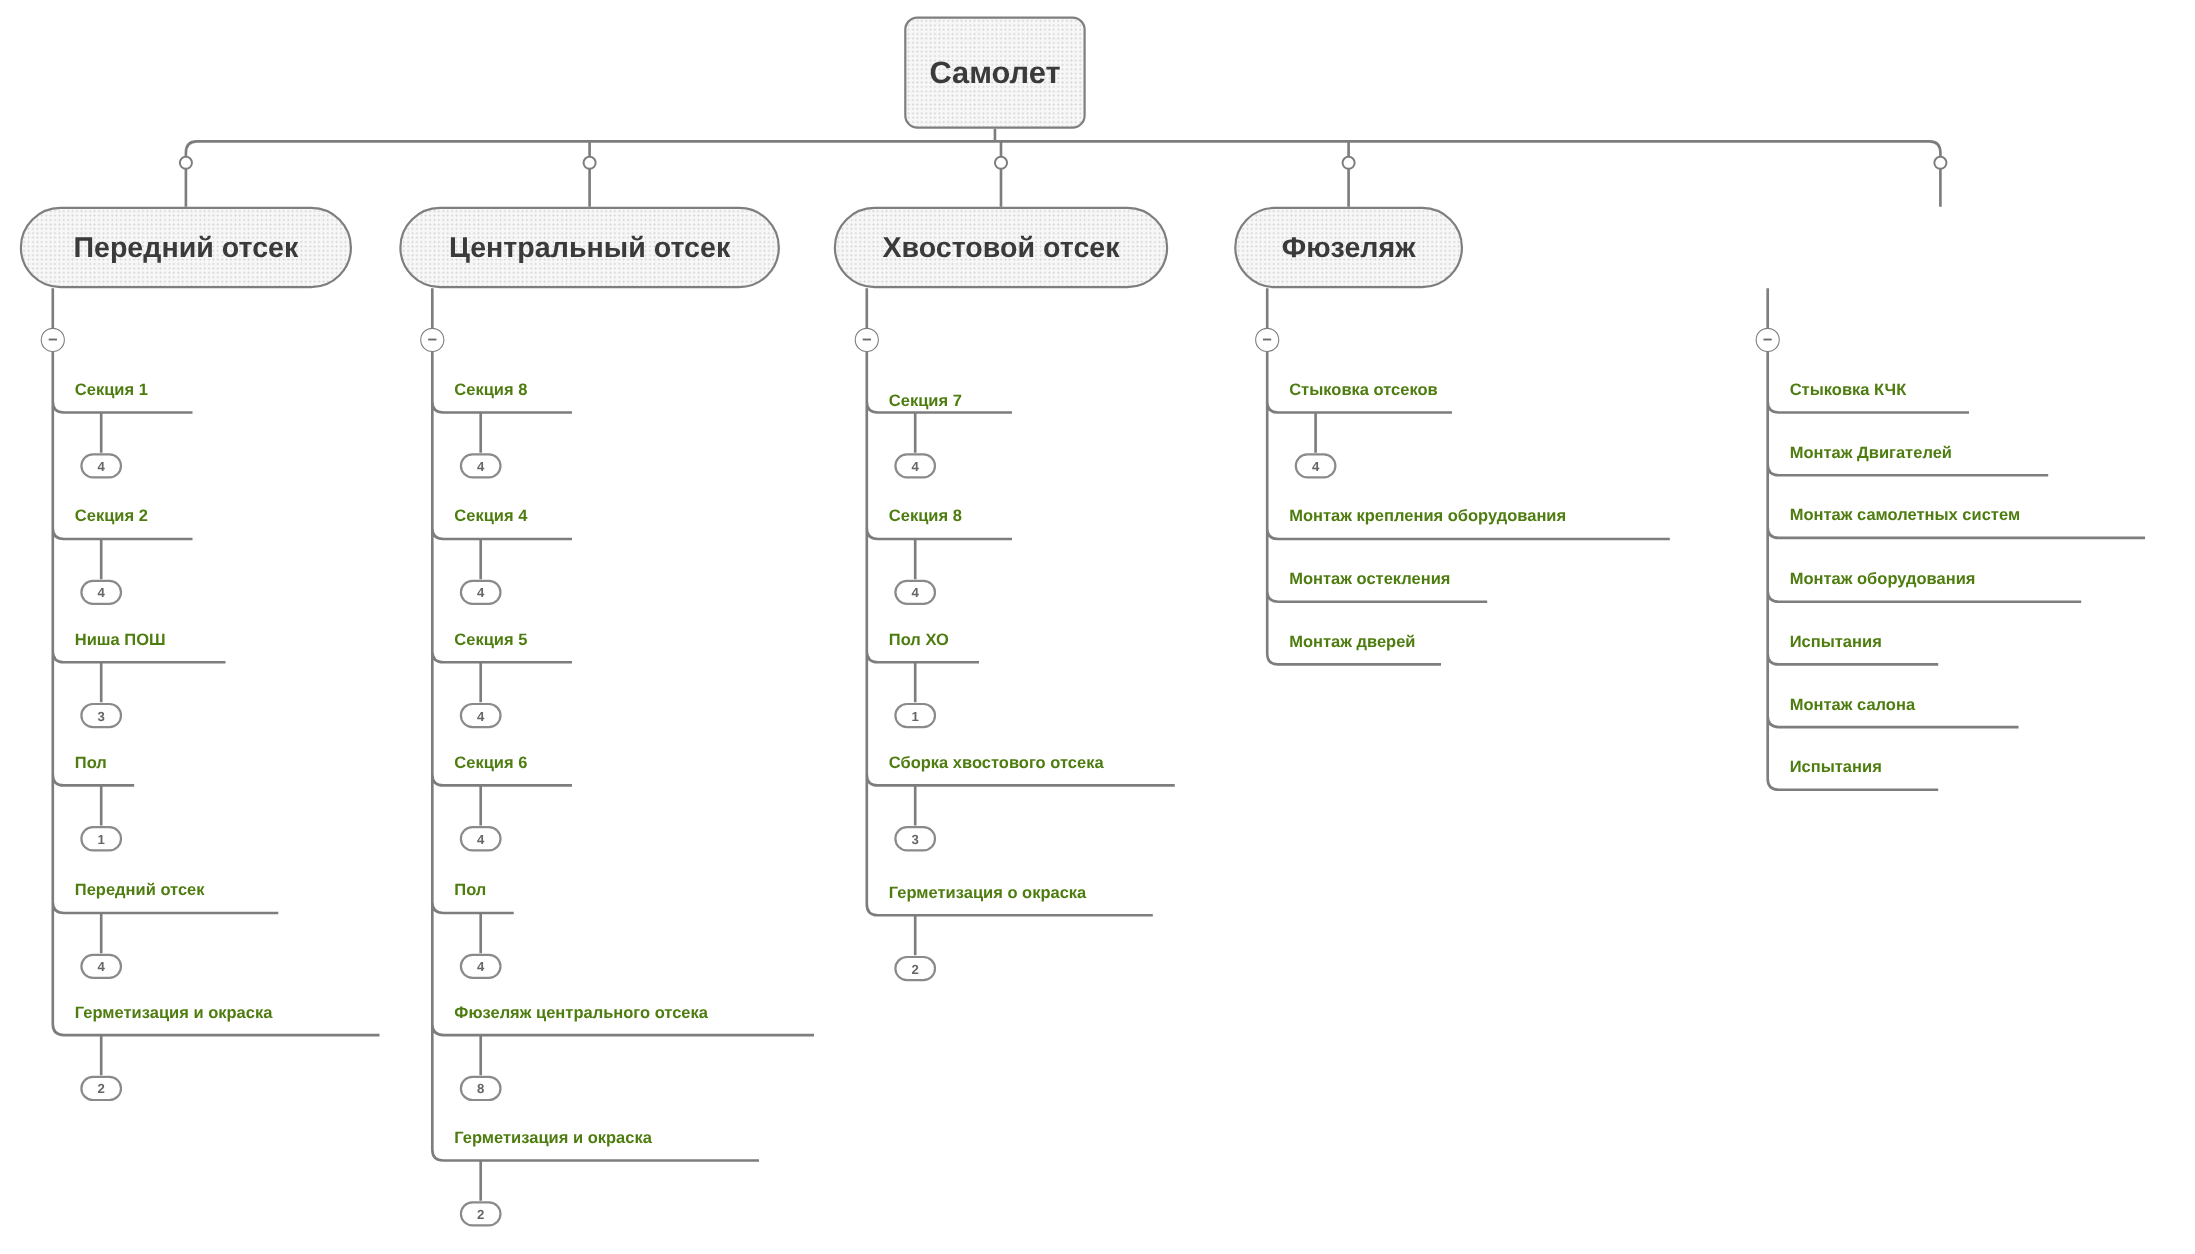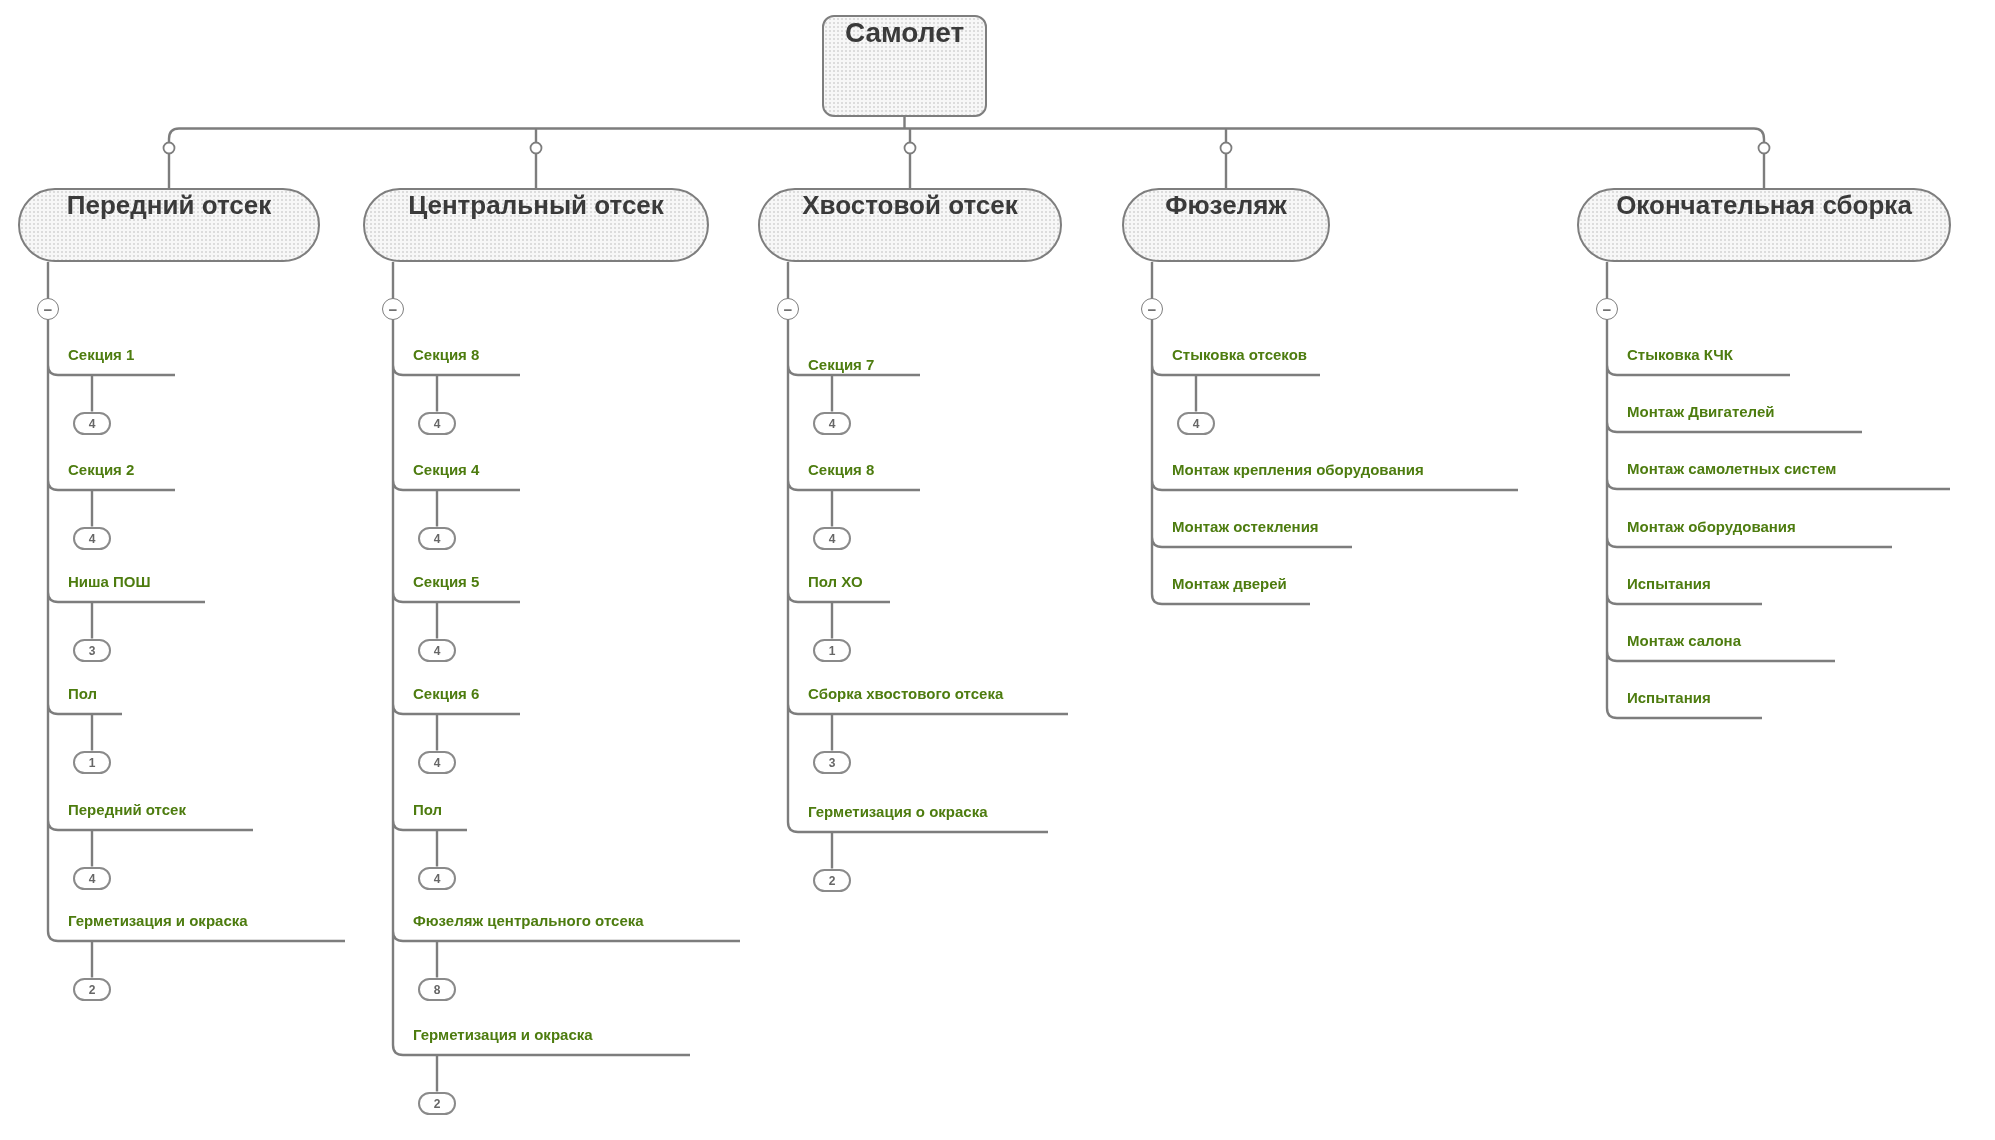--- a/index.html
+++ b/index.html
@@ -4,21 +4,21 @@
 <style>
   html,body{margin:0;padding:0;background:#ffffff;}
   .canvas{
     position:relative;width:1995px;height:1140px;background:#ffffff;overflow:hidden;
     font-family:"Liberation Sans",sans-serif;color:#3a3a3a;
   }
   svg.wires{position:absolute;left:0;top:0;width:1995px;height:1140px;}
   .wire{fill:none;stroke:#7d7d7d;stroke-width:2.4;}
   .dot{fill:#ffffff;stroke:#7d7d7d;stroke-width:1.8;}
   .node{
-    position:absolute;box-sizing:border-box;display:flex;align-items:flex-start;justify-content:center;
+    position:absolute;box-sizing:border-box;display:flex;align-items:center;justify-content:center;
     border:2.5px solid #7e7e7e;
     background-color:#f7f7f7;
     background-image:radial-gradient(circle,#dcdcdc 1px,rgba(0,0,0,0) 1.1px);
     background-size:4px 4px;
     font-weight:600;white-space:nowrap;
   }
   .root{border-radius:12px;font-size:28px;}
   .pill{border-radius:37px;font-size:26px;height:74px;top:188px;}
   .item-label{
     position:absolute;font-size:15px;font-weight:600;line-height:24px;white-space:nowrap;color:#4d7c0f;
@@ -69,23 +69,20 @@
     <span>Передний отсек</span>
   </div>
   <div class="node pill" style="left:363px;width:346px">
     <span>Центральный отсек</span>
   </div>
   <div class="node pill" style="left:1122px;width:208px">
     <span>Фюзеляж</span>
   </div>
   <div class="node pill" style="left:758px;width:304px">
     <span>Хвостовой отсек</span>
-  </div>
-  <div class="node pill" style="left:1577px;width:374px">
-    <span>Окончательная сборка</span>
   </div>
 
   <div class="collapse-btn" style="left:37px;top:298px">
       <span>−</span>
     </div>
   <div class="collapse-btn" style="left:382px;top:298px">
       <span>−</span>
     </div>
   <div class="collapse-btn" style="left:777px;top:298px">
       <span>−</span>

